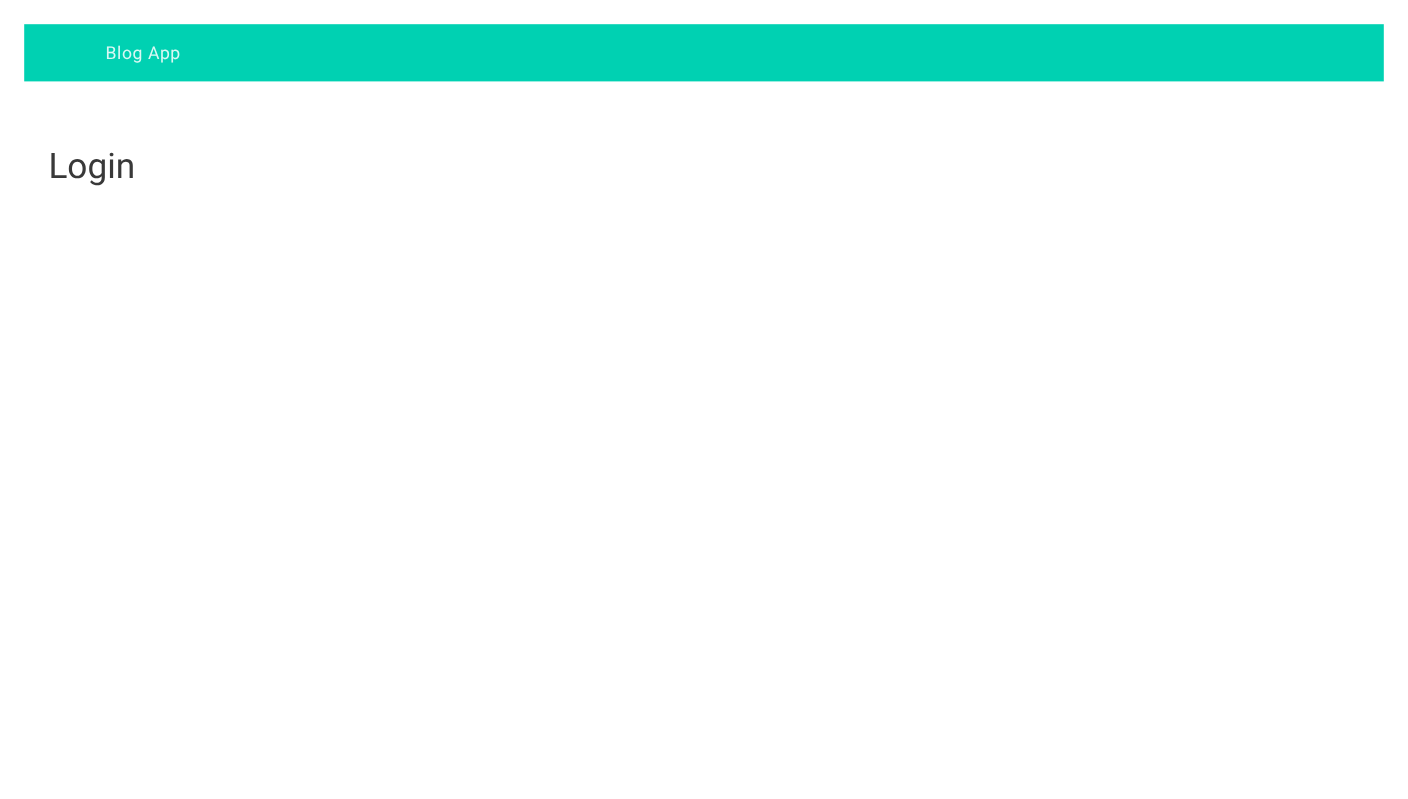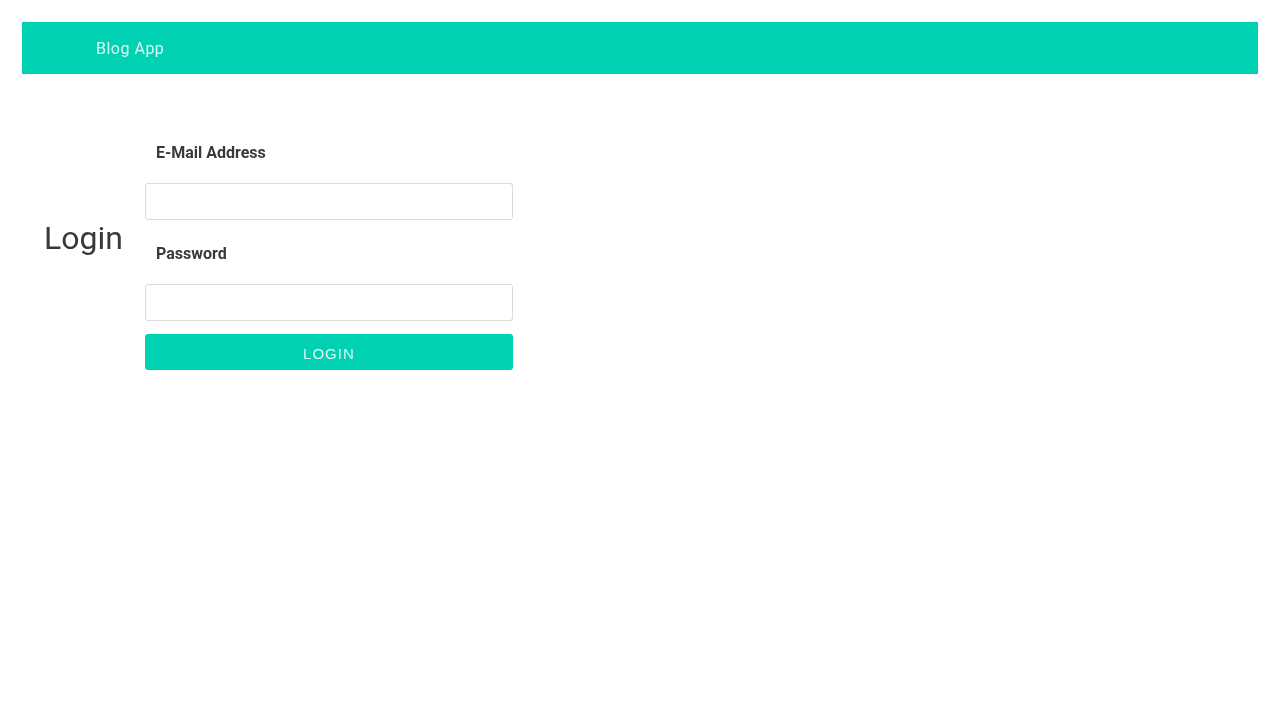--- a/index.html
+++ b/index.html
@@ -74,22 +74,13 @@
 </head>
 <body>
 
 <header class="header">
   <span class="header-title">Blog App</span>
 </header>
 
 <main class="main-content">
   <h1 class="page-title">Login</h1>
 
-  <form class="login-form">
-    <label class="form-label">E-Mail Address</label>
-    <input type="email" class="form-input" value="" style="">
-
-    <label class="form-label">Password</label>
-    <input type="password" class="form-input" value="" style="">
-
-    <button type="submit" class="login-button">LOGIN</button>
-  </form>
 </main>
 
 </body></html>

